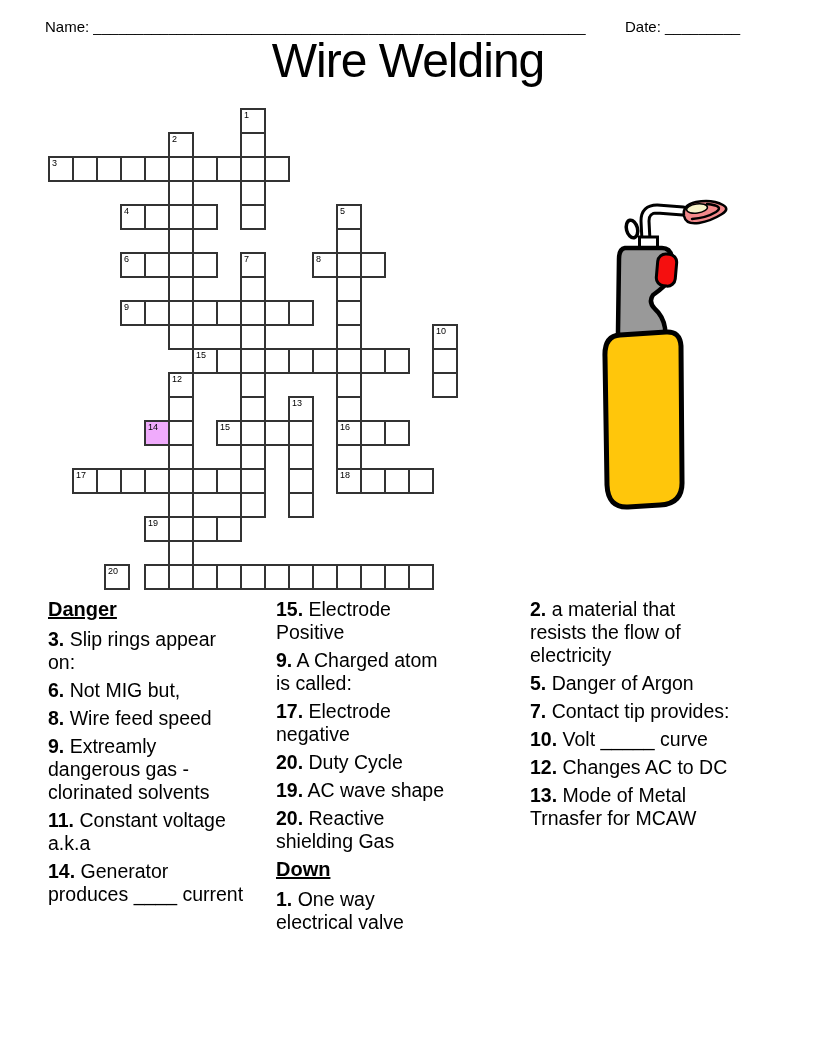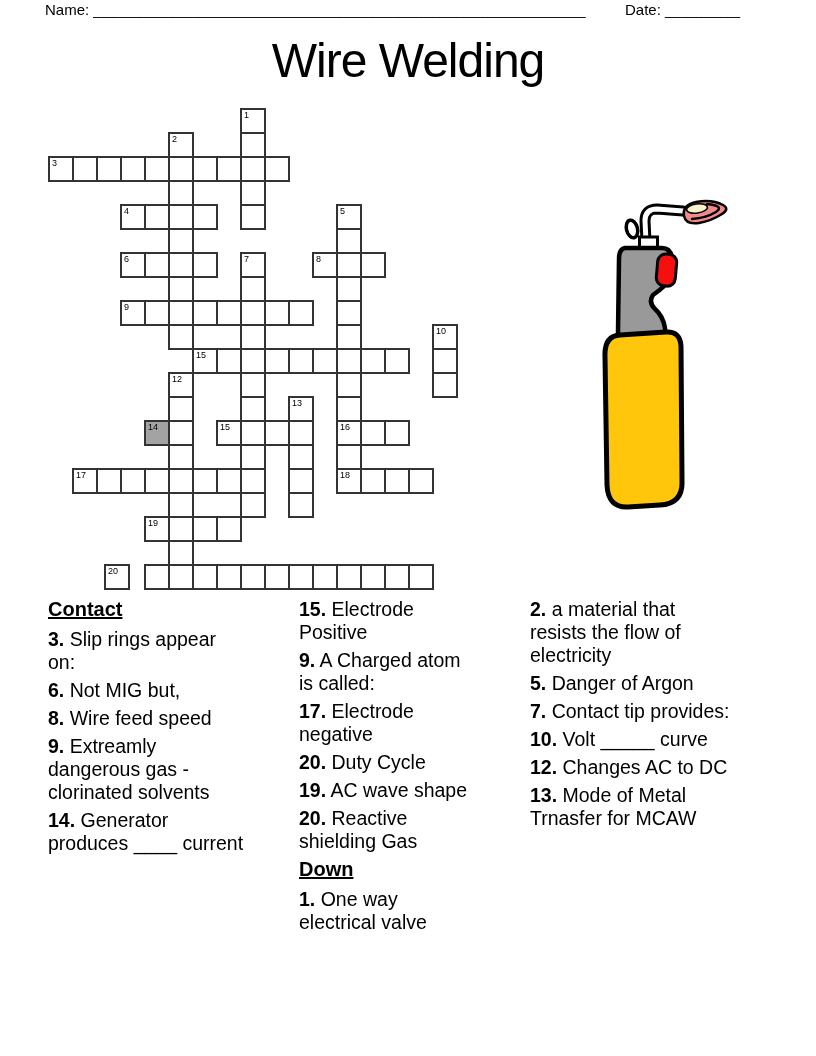--- a/index.html
+++ b/index.html
@@ -2,21 +2,21 @@
 <html><head>
 <meta charset="utf-8">
 <style>
   * { margin:0; padding:0; box-sizing:border-box; }
   html,body { background:#fff; }
   .page {
     position:relative; width:816px; height:1056px; background:#ffffff;
     font-family:"Liberation Sans", sans-serif; color:#000; overflow:hidden;
   }
   
-  .hdr { position:absolute; top:1px; font-size:15px; white-space:nowrap; }
+  .hdr { position:absolute; top:18px; font-size:15px; white-space:nowrap; }
   .hdr-name { left:45px; }
   .hdr-date { left:625px; }
   .hdr .blank { font-size:15px; letter-spacing:0; }
   
   .title {
     position:absolute; left:0; top:33px; width:100%; text-align:center;
     font-size:48px; letter-spacing:-1px; font-weight:400;
   }
   
   .grid { position:absolute; left:48px; top:108px; width:410px; height:482px; }
@@ -26,21 +26,21 @@
   }
   .cellnum {
     position:absolute; top:0px; left:2px; font-size:9px; line-height:11px;
     font-weight:400; color:#000;
   }
   
   .torch { position:absolute; left:583px; top:193px; width:150px; height:320px; }
   
   .clue-col { position:absolute; top:598px; font-size:19.5px; line-height:23px; }
   .clue-col-1 { left:48px;  width:196px; }
-  .clue-col-2 { left:299px; width:180px; }
+  .clue-col-2 { left:276px; width:180px; }
   .clue-col-3 { left:530px; width:200px; }
   .clue-heading {
     font-weight:bold; text-decoration:underline; font-size:20px;
     margin:0 0 7px 0;
   }
   .clue { margin:0 0 5px 0; }
   .clue-num { font-weight:bold; }
 </style>
 </head>
 <body>
@@ -165,21 +165,21 @@
       <div class="cell" style="left: 120px; top: 408px; border-color: rgb(51, 51, 51); background: rgb(255, 255, 255);"></div>
       <div class="cell" style="left: 120px; top: 432px; border-color: rgb(51, 51, 51); background: rgb(255, 255, 255);"></div>
       <div class="cell" style="left: 120px; top: 456px; border-color: rgb(51, 51, 51); background: rgb(255, 255, 255);"></div>
       <div class="cell" style="left: 240px; top: 288px; border-color: rgb(51, 51, 51); background: rgb(255, 255, 255);">
         <span class="cellnum">13</span>
       </div>
       <div class="cell" style="left: 240px; top: 312px; border-color: rgb(51, 51, 51); background: rgb(255, 255, 255);"></div>
       <div class="cell" style="left: 240px; top: 336px; border-color: rgb(51, 51, 51); background: rgb(255, 255, 255);"></div>
       <div class="cell" style="left: 240px; top: 360px; border-color: rgb(51, 51, 51); background: rgb(255, 255, 255);"></div>
       <div class="cell" style="left: 240px; top: 384px; border-color: rgb(51, 51, 51); background: rgb(255, 255, 255);"></div>
-      <div class="cell" style="left: 96px; top: 312px; border-color: rgb(51, 51, 51); background: #a3a3a3;">
+      <div class="cell" style="left: 96px; top: 312px; border-color: rgb(51, 51, 51); background: #f0abfc;">
         <span class="cellnum">14</span>
       </div>
       <div class="cell" style="left: 168px; top: 312px; border-color: rgb(51, 51, 51); background: rgb(255, 255, 255);">
         <span class="cellnum">15</span>
       </div>
       <div class="cell" style="left: 216px; top: 312px; border-color: rgb(51, 51, 51); background: rgb(255, 255, 255);"></div>
       <div class="cell" style="left: 312px; top: 312px; border-color: rgb(51, 51, 51); background: rgb(255, 255, 255);"></div>
       <div class="cell" style="left: 336px; top: 312px; border-color: rgb(51, 51, 51); background: rgb(255, 255, 255);"></div>
       <div class="cell" style="left: 24px; top: 360px; border-color: rgb(51, 51, 51); background: rgb(255, 255, 255);">
         <span class="cellnum">17</span>
@@ -229,25 +229,26 @@
 
       <path d="M42,55 Q36,56 36,66 L35,139 Q35,147 44,147 L74,146 Q83,146 82,135 Q80,123 72,116 Q65,109 70,102 Q83,93 87,85 Q91,77 89,66 Q88,55 79,55 Z" fill="#999999" stroke="#000" stroke-width="4.5" stroke-linejoin="round"></path>
 
       <rect x="74" y="61" width="19" height="32" rx="8" fill="#F50F0F" stroke="#000" stroke-width="3" transform="rotate(5 83 77)"></rect>
 
       <path d="M37,142 L83,139 Q97,138 98,153 L99,288 Q100,311 77,312 L45,314 Q25,315 24,292 L22,164 Q21,143 37,142 Z" fill="#FFC60B" stroke="#000" stroke-width="5" stroke-linejoin="round"></path>
     </svg>
   </div>
 
   <div class="clue-col clue-col-1">
-      <div class="clue-heading">Contact</div>
+      <div class="clue-heading">Danger</div>
       <div class="clue"><span class="clue-num">3.</span> Slip rings appear on:</div>
       <div class="clue"><span class="clue-num">6.</span> Not MIG but,</div>
       <div class="clue"><span class="clue-num">8.</span> Wire feed speed</div>
       <div class="clue"><span class="clue-num">9.</span> Extreamly dangerous gas - clorinated solvents</div>
+      <div class="clue"><span class="clue-num">11.</span> Constant voltage a.k.a</div>
       <div class="clue"><span class="clue-num">14.</span> Generator produces ____ current</div>
     </div>
   <div class="clue-col clue-col-2">
       <div class="clue"><span class="clue-num">15.</span> Electrode Positive</div>
       <div class="clue"><span class="clue-num">9.</span> A Charged atom is called:</div>
       <div class="clue"><span class="clue-num">17.</span> Electrode negative</div>
       <div class="clue"><span class="clue-num">20.</span> Duty Cycle</div>
       <div class="clue"><span class="clue-num">19.</span> AC wave shape</div>
       <div class="clue"><span class="clue-num">20.</span> Reactive shielding Gas</div>
       <div class="clue-heading">Down</div>

